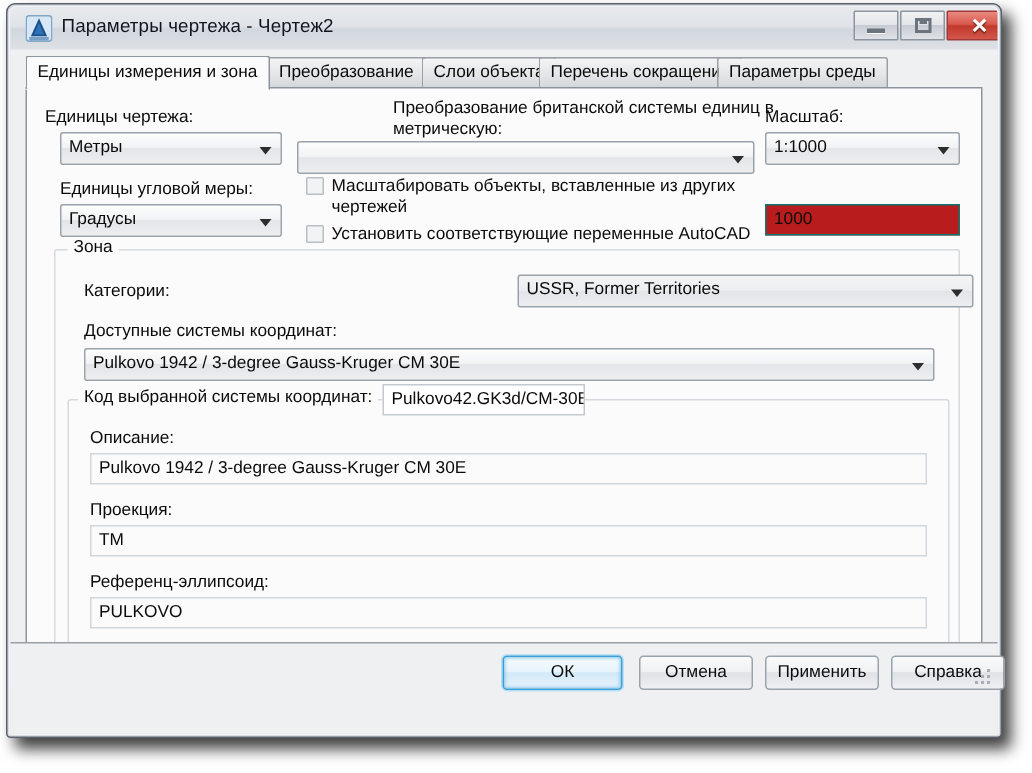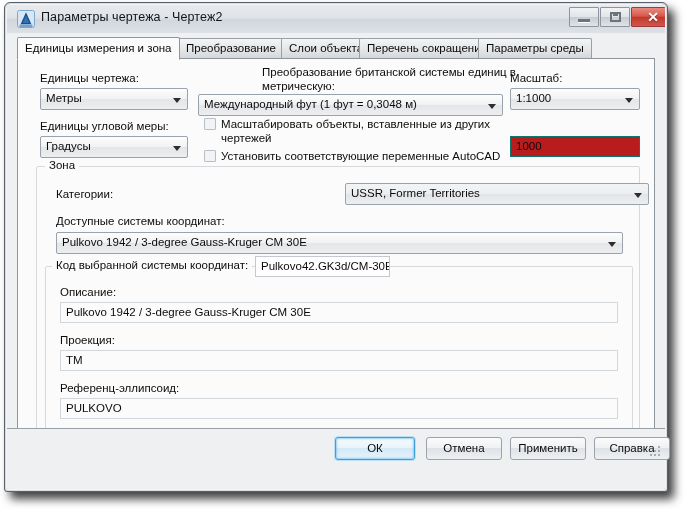--- a/index.html
+++ b/index.html
@@ -321,35 +321,34 @@
     <div id="tabstrip">
       <div class="tab active" style="left:0px;">Единицы измерения и зона</div>
       <div class="tab" style="left:161px;">Преобразование</div>
       <div class="tab" style="left:264px;">Слои объекта</div>
       <div class="tab" style="left:342px;">Перечень сокращений</div>
       <div class="tab" style="left:461px;">Параметры среды</div>
     </div>
 
     <div id="tabpanel">
 
-      <div class="lbl" style="left:22px; top:12px;">Единицы чертежа:</div>
+      <div class="lbl" style="left:12px; top:12px;">Единицы чертежа:</div>
       <div class="combo" style="left:22px; top:29px; width:148px;">
         <span>Метры</span>
         <span class="arrow"></span>
       </div>
 
       <div class="lbl" style="left:22px; top:60px;">Единицы угловой меры:</div>
       <div class="combo" style="left:22px; top:77px; width:148px;">
         <span>Градусы</span>
         <span class="arrow"></span>
       </div>
 
       <div class="lbl wrap" style="left:196px; top:6px; width:300px;margin-left:48px;">Преобразование британской системы единиц в метрическую:</div>
       <div class="combo" style="left:180px; top:35px; width:305px;">
-        <span>Международный фут (1 фут = 0,3048 м)</span>
         <span class="arrow"></span>
       </div>
 
       <div class="chkrow" style="left:186px; top:90px; width:310px;">
         <span class="chkbox"></span>
         <span class="chktext">Установить соответствующие переменные AutoCAD</span>
       </div>
 
       <div class="chkrow" style="left:186px; top:58px; width:300px;">
         <span class="chkbox"></span>

